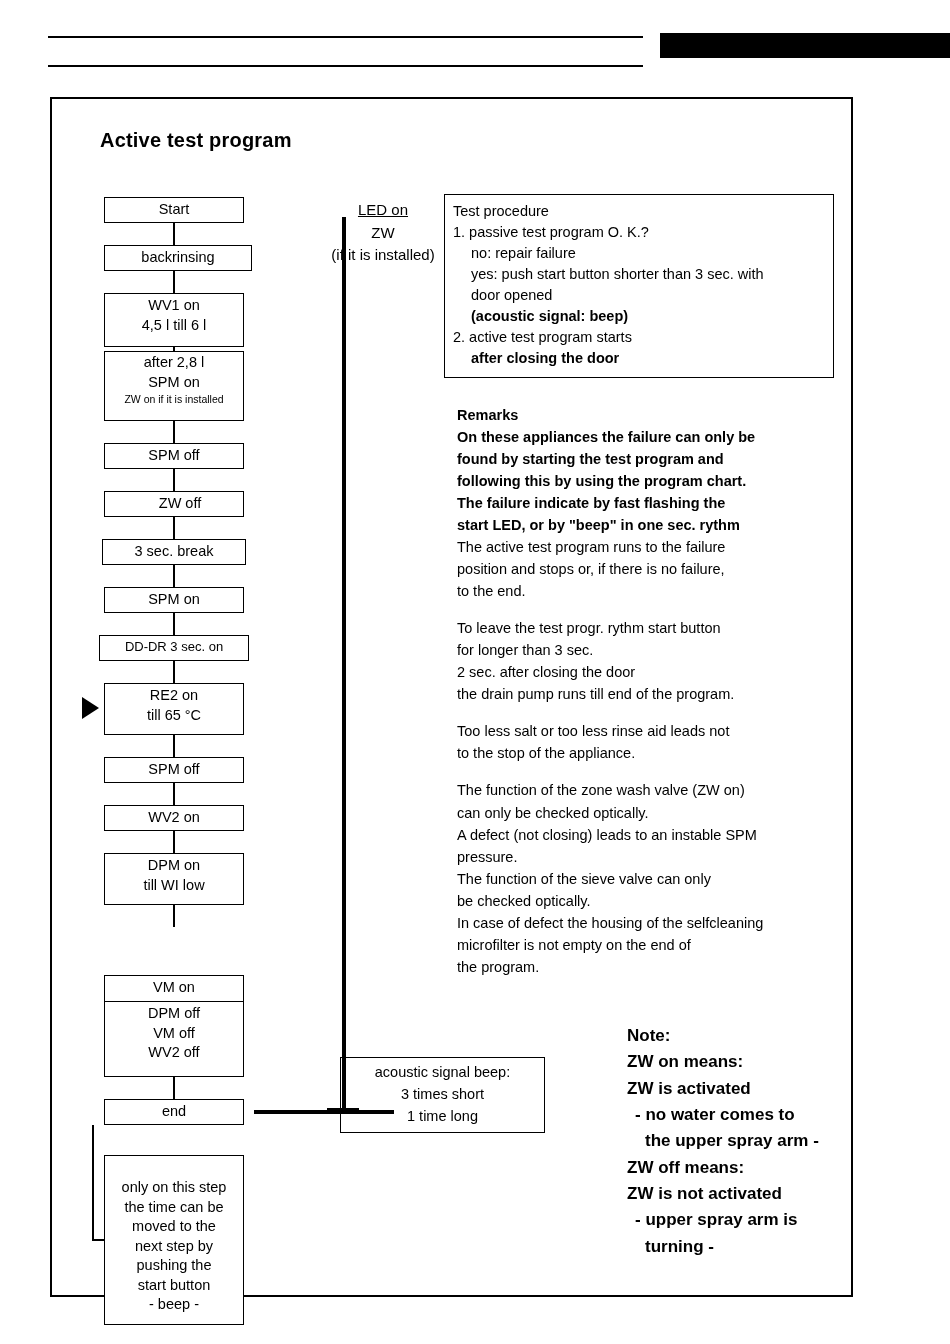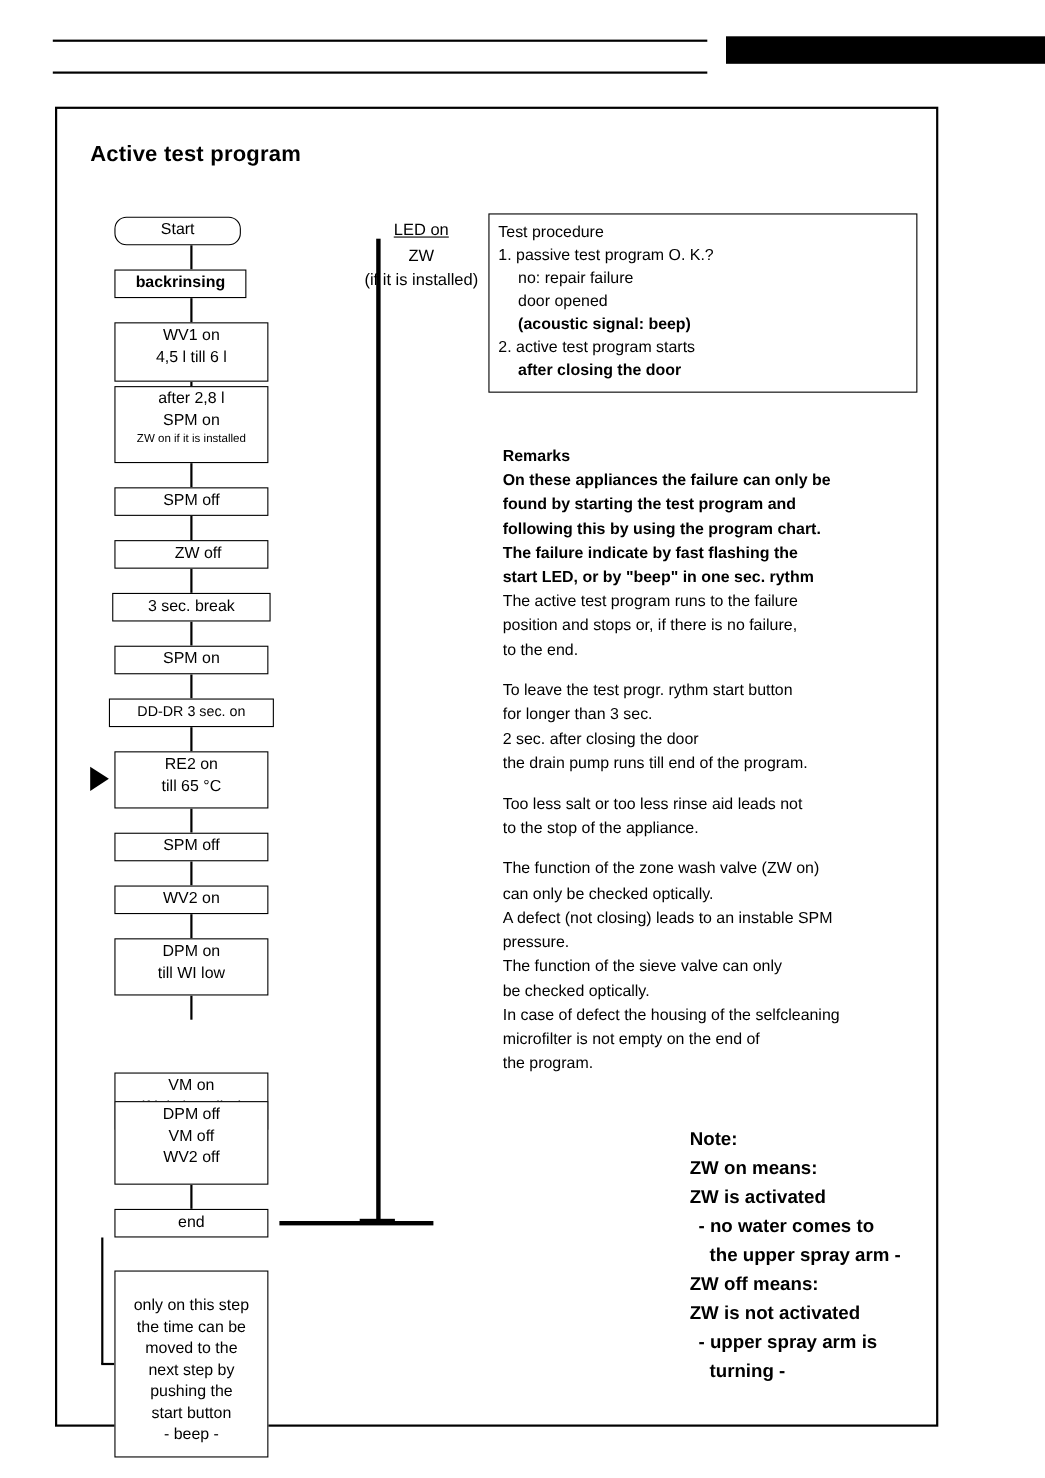--- a/index.html
+++ b/index.html
@@ -46,21 +46,21 @@
     top: 97px;
     width: 803px;
     height: 1200px;
     border: 2px solid #000;
     box-sizing: border-box;
     background: #fff;
   }
 
   .title {
     position: absolute;
-    left: 30px;
+    left: 48px;
     top: 30px;
     font-size: 20px;
     font-weight: bold;
     letter-spacing: .2px;
   }
 
   
   .flow {
     position: absolute;
     left: 42px;
@@ -200,25 +200,25 @@
       <div class="vline" style="left:79px; top:368px; height:22px;"></div>
       <div class="vline" style="left:79px; top:416px; height:22px;"></div>
       <div class="vline" style="left:79px; top:464px; height:22px;"></div>
       <div class="vline" style="left:79px; top:538px; height:22px;"></div>
       <div class="vline" style="left:79px; top:586px; height:22px;"></div>
       <div class="vline" style="left:79px; top:634px; height:22px;"></div>
       <div class="vline" style="left:79px; top:708px; height:22px;"></div>
       <div class="vline" style="left:79px; top:782px; height:22px;"></div>
       <div class="vline" style="left:79px; top:880px; height:22px;"></div>
 
-      <div class="node" style="left:10px; top:0px; width:115px; height:26px;border-radius:11px;">
+      <div class="node" style="left:10px; top:0px; width:140px; height:26px;">
         <span class="ln">Start</span>
       </div>
 
-      <div class="node" style="left:10px; top:48px; width:120px; height:26px;font-weight:bold;">
+      <div class="node" style="left:10px; top:48px; width:148px; height:26px;">
         <span class="ln">backrinsing</span>
       </div>
 
       <div class="node" style="left:10px; top:96px; width:140px; height:54px;">
         <span class="ln">WV1 on</span>
         <span class="ln">4,5 l till 6 l</span>
       </div>
 
       <div class="node" style="left:10px; top:154px; width:140px; height:70px; padding-top:1px;">
         <span class="ln">after 2,8 l</span>
@@ -302,20 +302,21 @@
     <div class="led-col">
       <div class="u">LED on</div>
       <div>ZW</div>
       <div>(if it is installed)</div>
     </div>
 
     <div class="proc-box">
       <div>Test procedure</div>
       <div>1. passive test program O. K.?</div>
       <div class="ind">no: repair failure</div>
+      <div class="ind">yes: push start button shorter than 3 sec. with</div>
       <div class="ind">door opened</div>
       <div class="ind b">(acoustic signal: beep)</div>
       <div>2. active test program starts</div>
       <div class="ind b">after closing the door</div>
     </div>
 
     <div class="remarks">
       <div class="b">Remarks</div>
       <div class="b">On these appliances the failure can only be</div>
       <div class="b">found by starting the test program and</div>
@@ -345,20 +346,25 @@
       <div>can only be checked optically.</div>
       <div>A defect (not closing) leads to an instable SPM</div>
       <div>pressure.</div>
       <div>The function of the sieve valve can only</div>
       <div>be checked optically.</div>
       <div>In case of defect the housing of the selfcleaning</div>
       <div>microfilter is not empty on the end of</div>
       <div>the program.</div>
     </div>
 
+    <div class="beep-box">
+      <div>acoustic signal beep:</div>
+      <div>3 times short</div>
+      <div>1 time long</div>
+    </div>
 
     <div class="note">
       <div>Note:</div>
       <div>ZW on means:</div>
       <div>ZW is activated</div>
       <div class="ind1">- no water comes to</div>
       <div class="ind2">the upper spray arm -</div>
       <div>ZW off means:</div>
       <div>ZW is not activated</div>
       <div class="ind1">- upper spray arm is</div>

